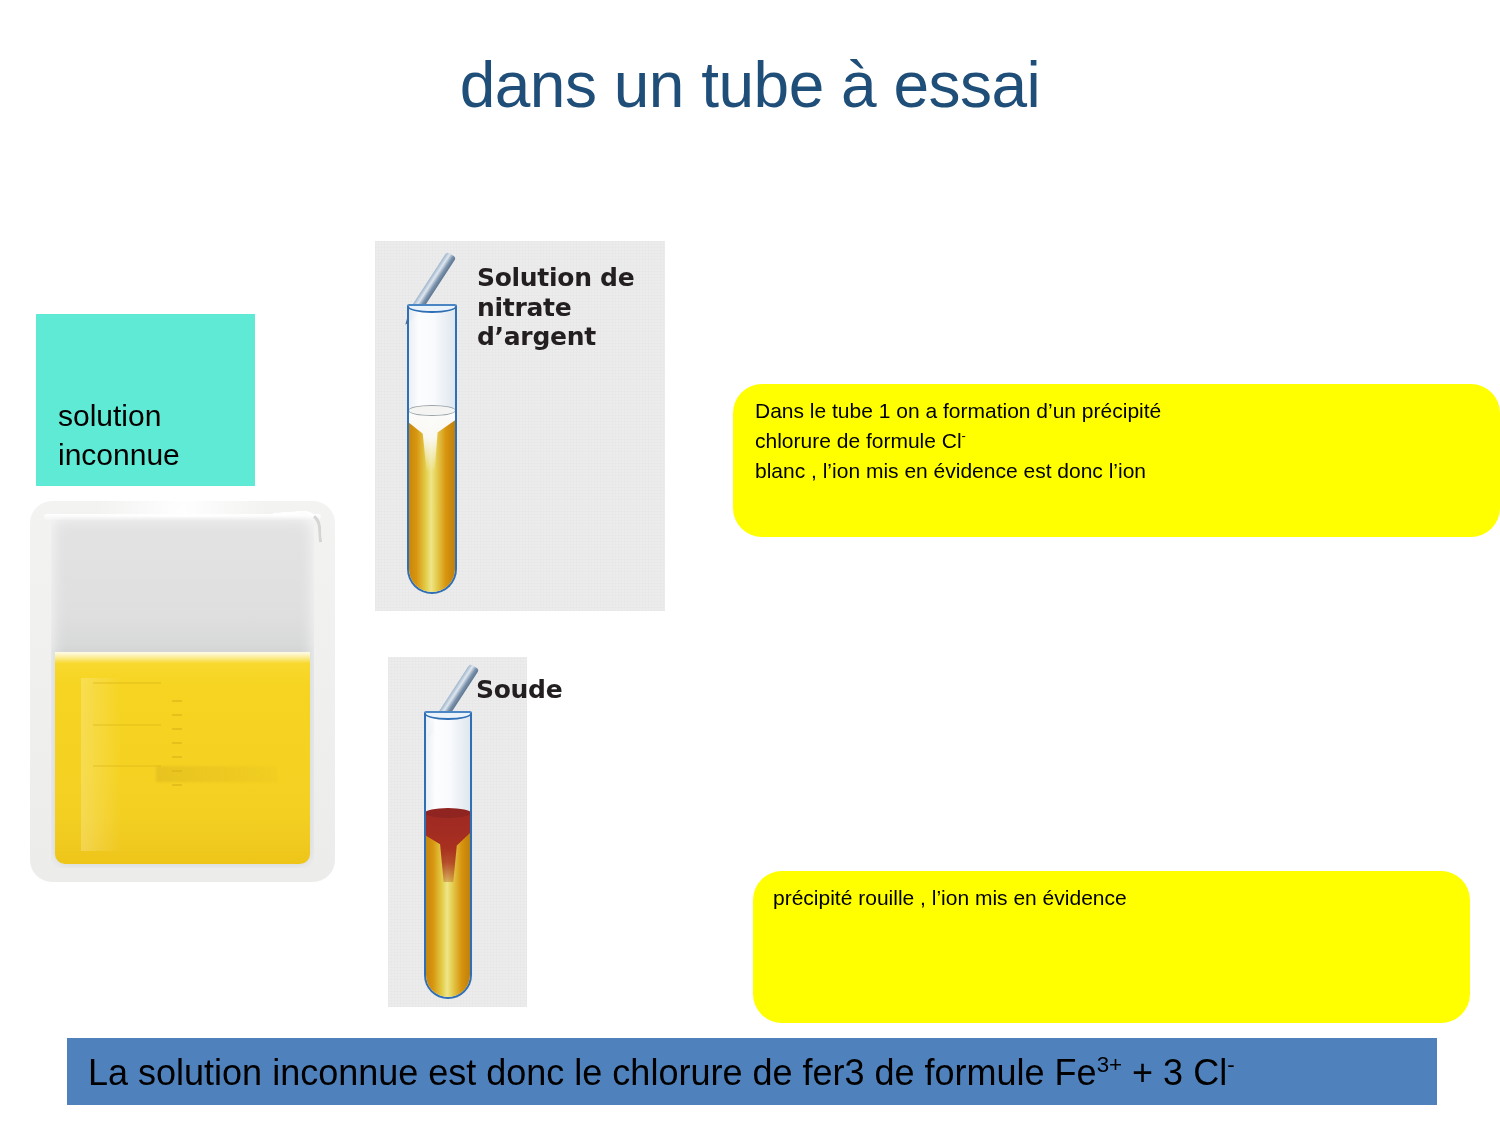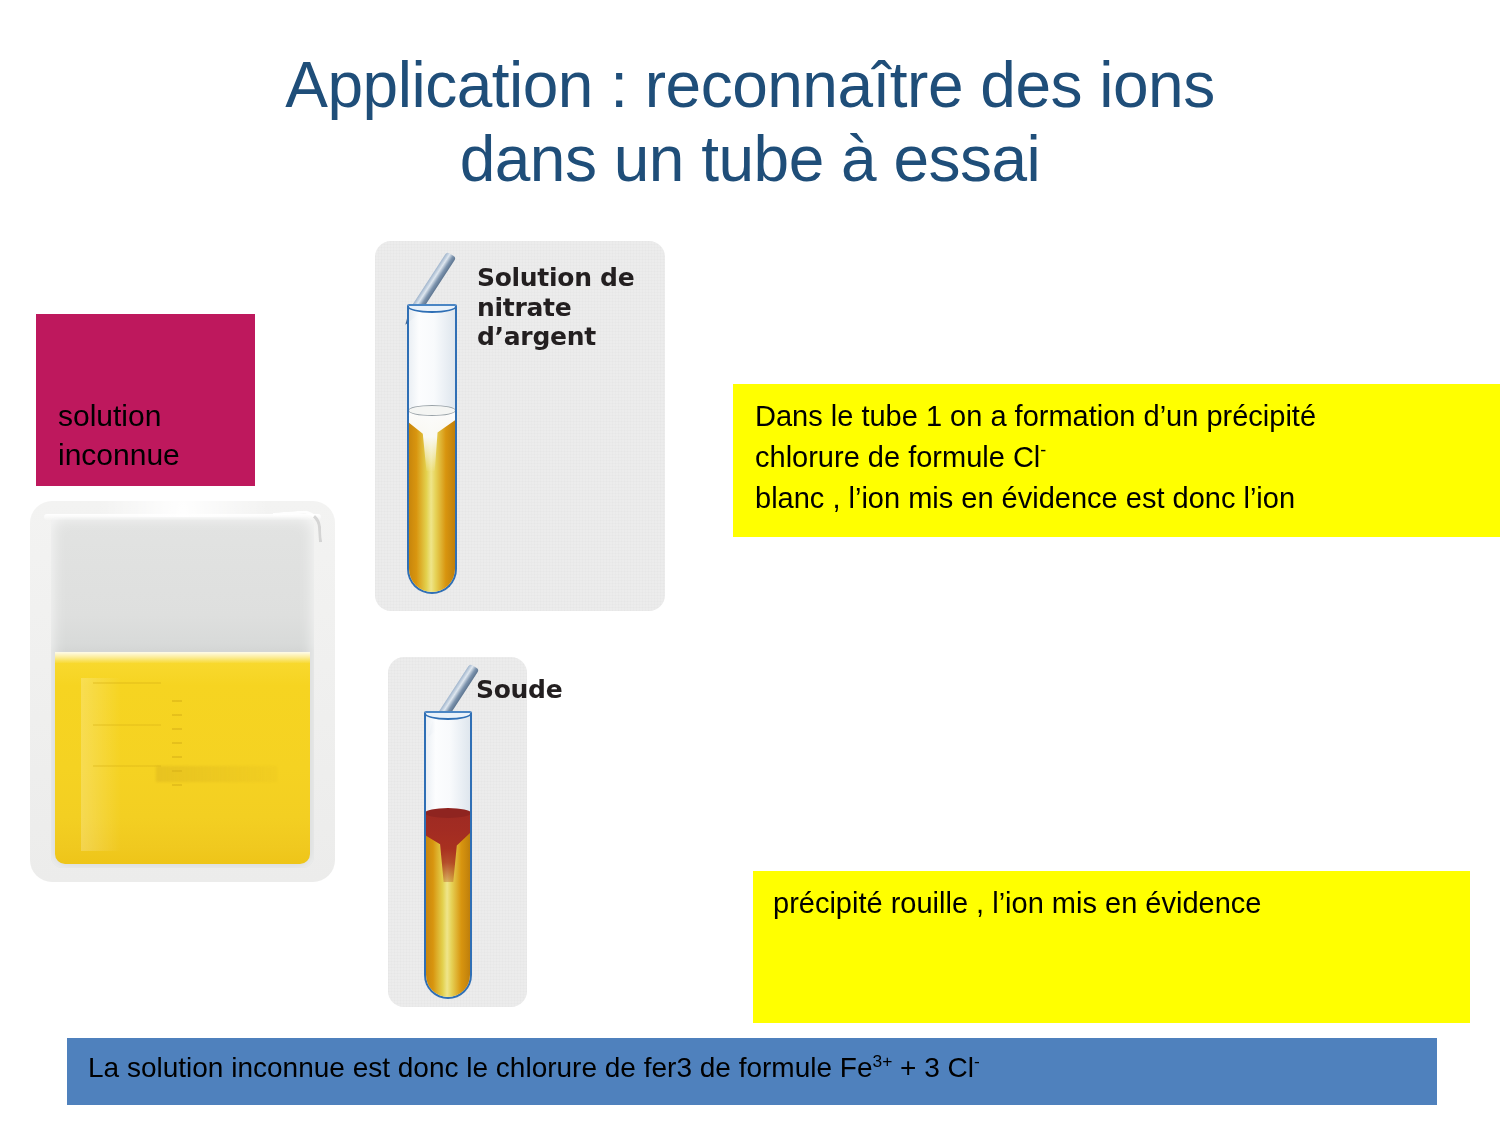--- a/index.html
+++ b/index.html
@@ -30,21 +30,21 @@
   }
   #slide-title .t-line { display: block; }
 
   
   #solution-label-box {
     position: absolute;
     left: 36px;
     top: 314px;
     width: 219px;
     height: 172px;
-    background: #be185d;
+    background: #5eead4;
     box-sizing: border-box;
     padding: 0 22px;
     display: flex;
     flex-direction: column;
     justify-content: flex-end;
     padding-bottom: 12px;
   }
   #solution-label-box .lbl {
     color: #000000;
     font-size: 30px;
@@ -163,21 +163,20 @@
     filter: blur(1px);
   }
 
   
   .tube-figure {
     position: absolute;
     background:
       repeating-linear-gradient(90deg, rgba(0,0,0,0.012) 0 1px, transparent 1px 3px),
       repeating-linear-gradient(0deg, rgba(0,0,0,0.012) 0 1px, transparent 1px 3px),
       #ececec;
-    border-radius: 16px;
   }
   #tube-figure-1 { left: 375px; top: 241px; width: 290px; height: 370px; }
   #tube-figure-2 { left: 388px; top: 657px; width: 139px; height: 350px; }
 
   .tube-caption {
     position: absolute;
     color: #231f20;
     font-family: "DejaVu Sans", sans-serif;
     font-weight: bold;
     font-size: 25px;
@@ -301,23 +300,24 @@
     height: 10px;
     border-radius: 50%;
     background: #8f2420;
   }
 
   
   .yellow-box {
     position: absolute;
     background: #FFFF00;
     color: #000000;
-    font-size: 29px;
+    font-size: 21px;
     line-height: 1.42;
     box-sizing: border-box;
+    border-radius: 29px;
   }
   #yellow-box-1 {
     left: 733px;
     top: 384px;
     width: 767px;
     height: 153px;
     padding: 12px 16px 10px 22px;
   }
   #yellow-box-2 {
     left: 753px;
@@ -330,37 +330,36 @@
 
   
   #conclusion-banner {
     position: absolute;
     left: 67px;
     top: 1038px;
     width: 1370px;
     height: 67px;
     background: #4F81BD;
     color: #000000;
-    font-size: 28px;
+    font-size: 36px;
     box-sizing: border-box;
     padding: 14px 0 0 21px;
     white-space: nowrap;
   }
 
   sup {
     font-size: 0.62em;
     vertical-align: super;
     line-height: 0;
   }
 </style>
 </head>
 <body>
 
 <div id="slide-title">
-  <span class="t-line">Application : reconnaître des ions</span>
   <span class="t-line">dans un tube à essai</span>
 </div>
 
 <div id="solution-label-box">
   <span class="lbl">solution</span>
   <span class="lbl">inconnue</span>
 </div>
 
 <div id="beaker-photo">
   <div class="photo-inner"></div>

